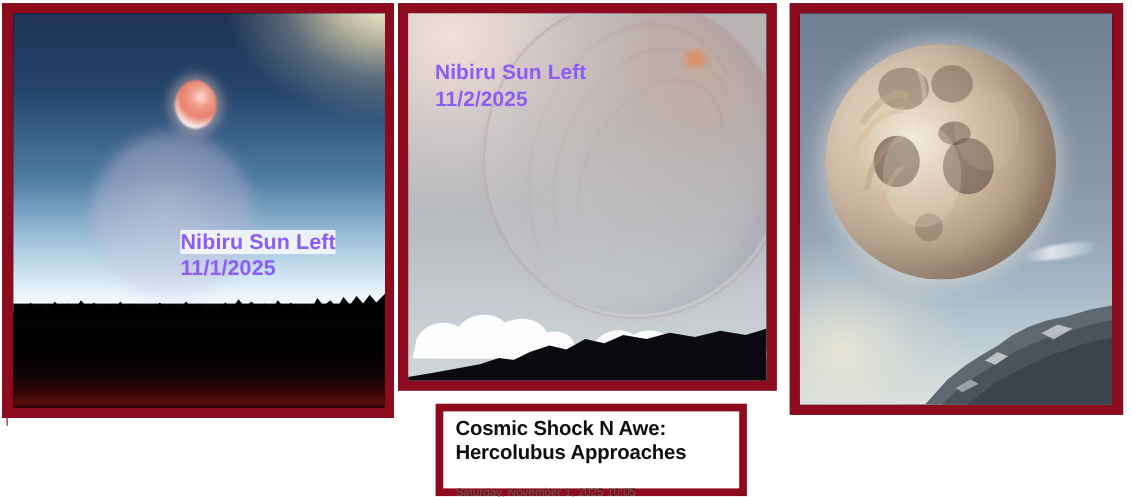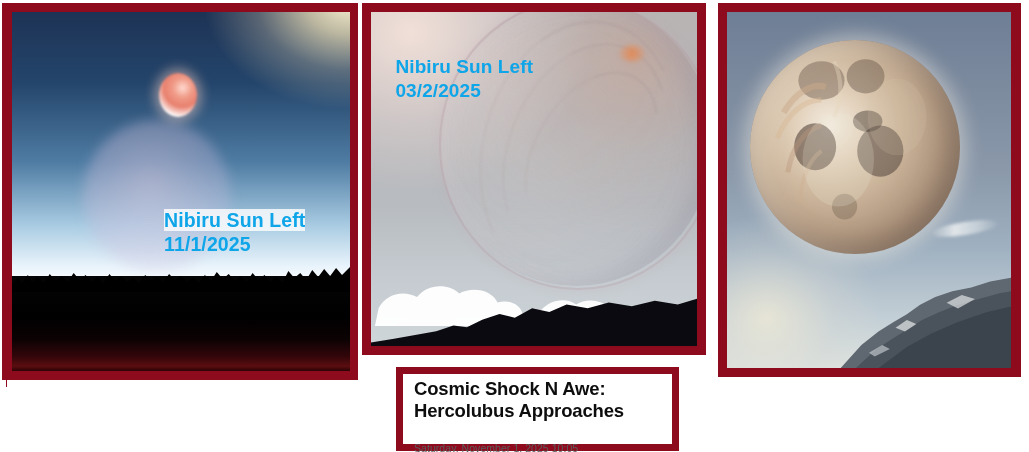--- a/index.html
+++ b/index.html
@@ -36,21 +36,21 @@
     left: 0; top: 0;
     width: 100%;
     height: 100%;
     overflow: hidden;
   }
 
   
   .photo-caption {
     position: absolute;
     z-index: 40;
-    color: #0ea5e9;
+    color: #8b5cf6;
     font-weight: bold;
     line-height: 1.22;
     white-space: pre-line;
     letter-spacing: .1px;
   }
 
   
   #panel-1 {
     left: 2px; top: 3px;
     width: 356px; height: 377px;
@@ -273,21 +273,21 @@
           <path fill="#ffffff" opacity=".94" d="M176,64 C186,50 204,48 214,56 C226,48 244,52 250,62 C262,58 278,62 284,72 L286,80 L172,80 Z"></path>
           <path fill="#ffffff" opacity=".9" d="M286,66 C296,56 316,56 326,64 C334,62 340,66 340,72 L340,80 L282,80 Z"></path>
           <path fill="#fdfdfd" opacity=".85" d="M30,74 C50,66 82,68 104,76 L108,80 L24,80 Z"></path>
         </svg>
       </div>
       <div id="p2-ridge">
         <svg viewBox="0 0 340 56" preserveAspectRatio="none" aria-hidden="true">
           <path fill="#0a0a10" d="M0,52 L24,48 L46,44 L68,40 L86,34 L100,36 L116,28 L134,22 L150,26 L168,16 L186,20 L204,12 L226,16 L248,10 L272,14 L296,8 L320,12 L340,6 L340,56 L0,56 Z"></path>
         </svg>
       </div>
-      <div class="photo-caption" id="p2-text"><span>Nibiru Sun Left</span><br><span>03/2/2025</span></div>
+      <div class="photo-caption" id="p2-text"><span>Nibiru Sun Left</span><br><span>11/2/2025</span></div>
     </div>
   </div>
 
   <div class="panel" id="panel-3">
     <div class="photo">
       <div id="p3-sky"></div>
       <div id="p3-planet">
         <svg viewBox="0 0 100 100" preserveAspectRatio="none" aria-hidden="true">
           <ellipse cx="34" cy="19" rx="11" ry="9" fill="#6f5c4e" opacity=".45"></ellipse>
           <ellipse cx="55" cy="17" rx="9" ry="8" fill="#5f4e42" opacity=".42"></ellipse>

